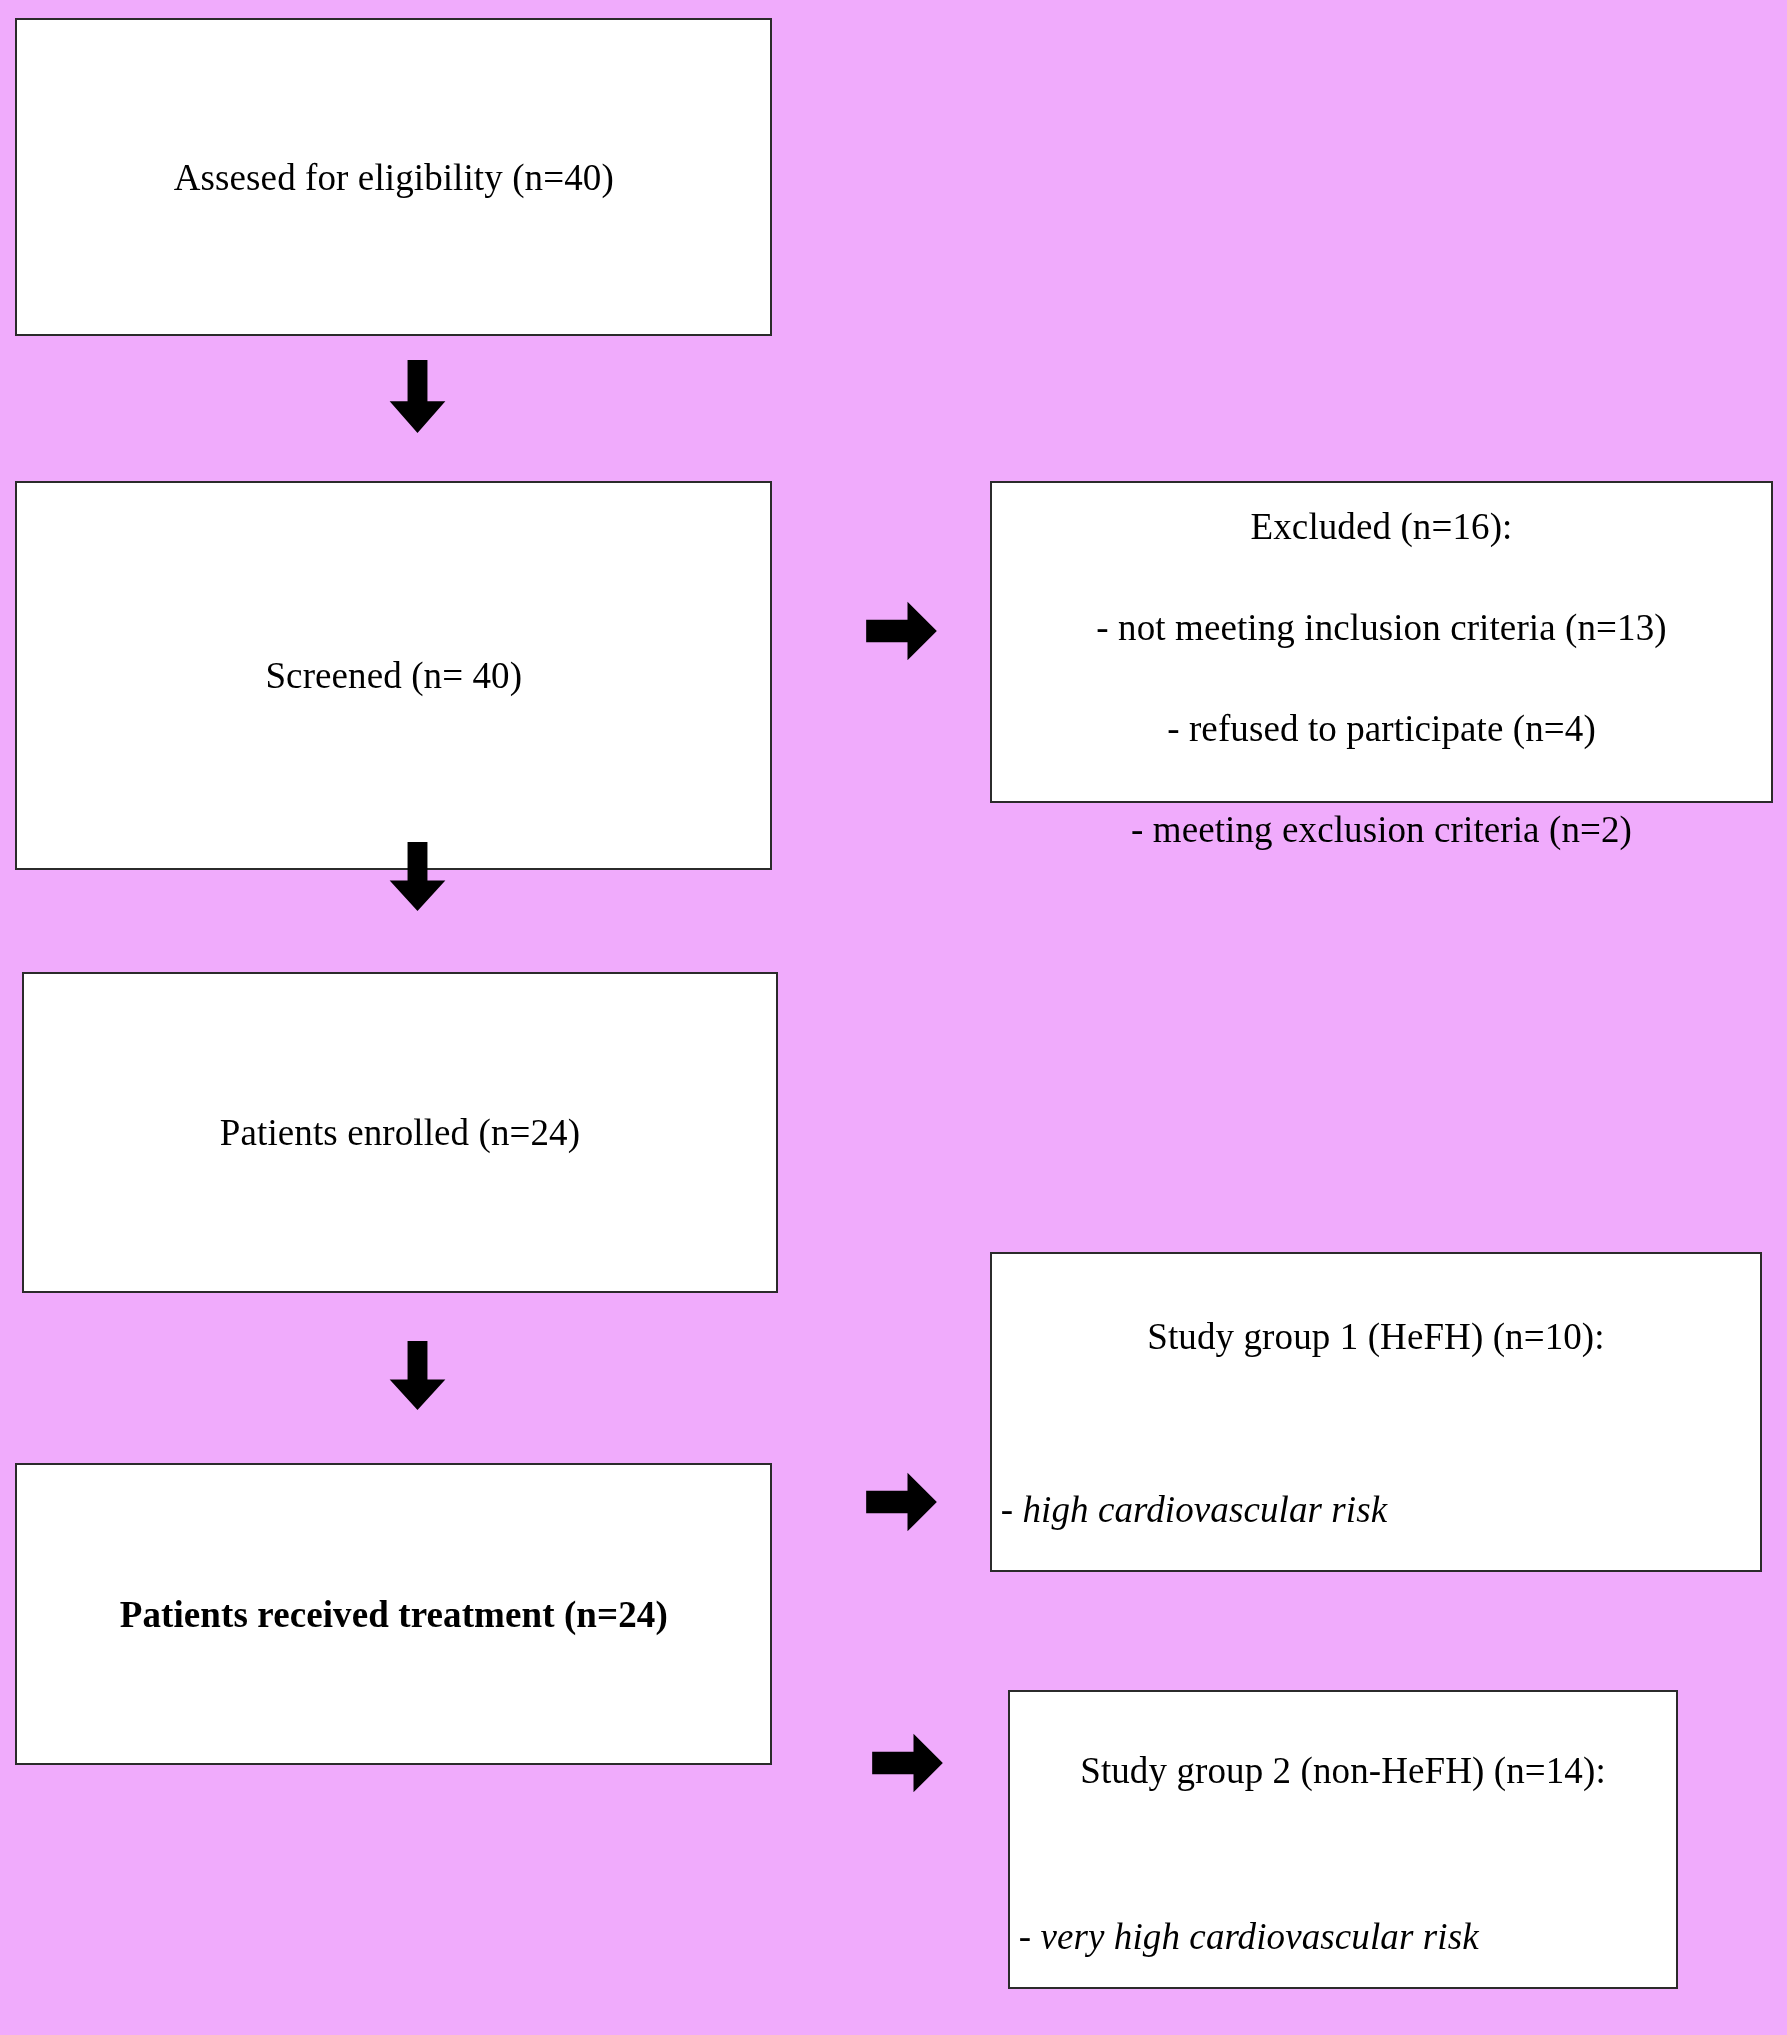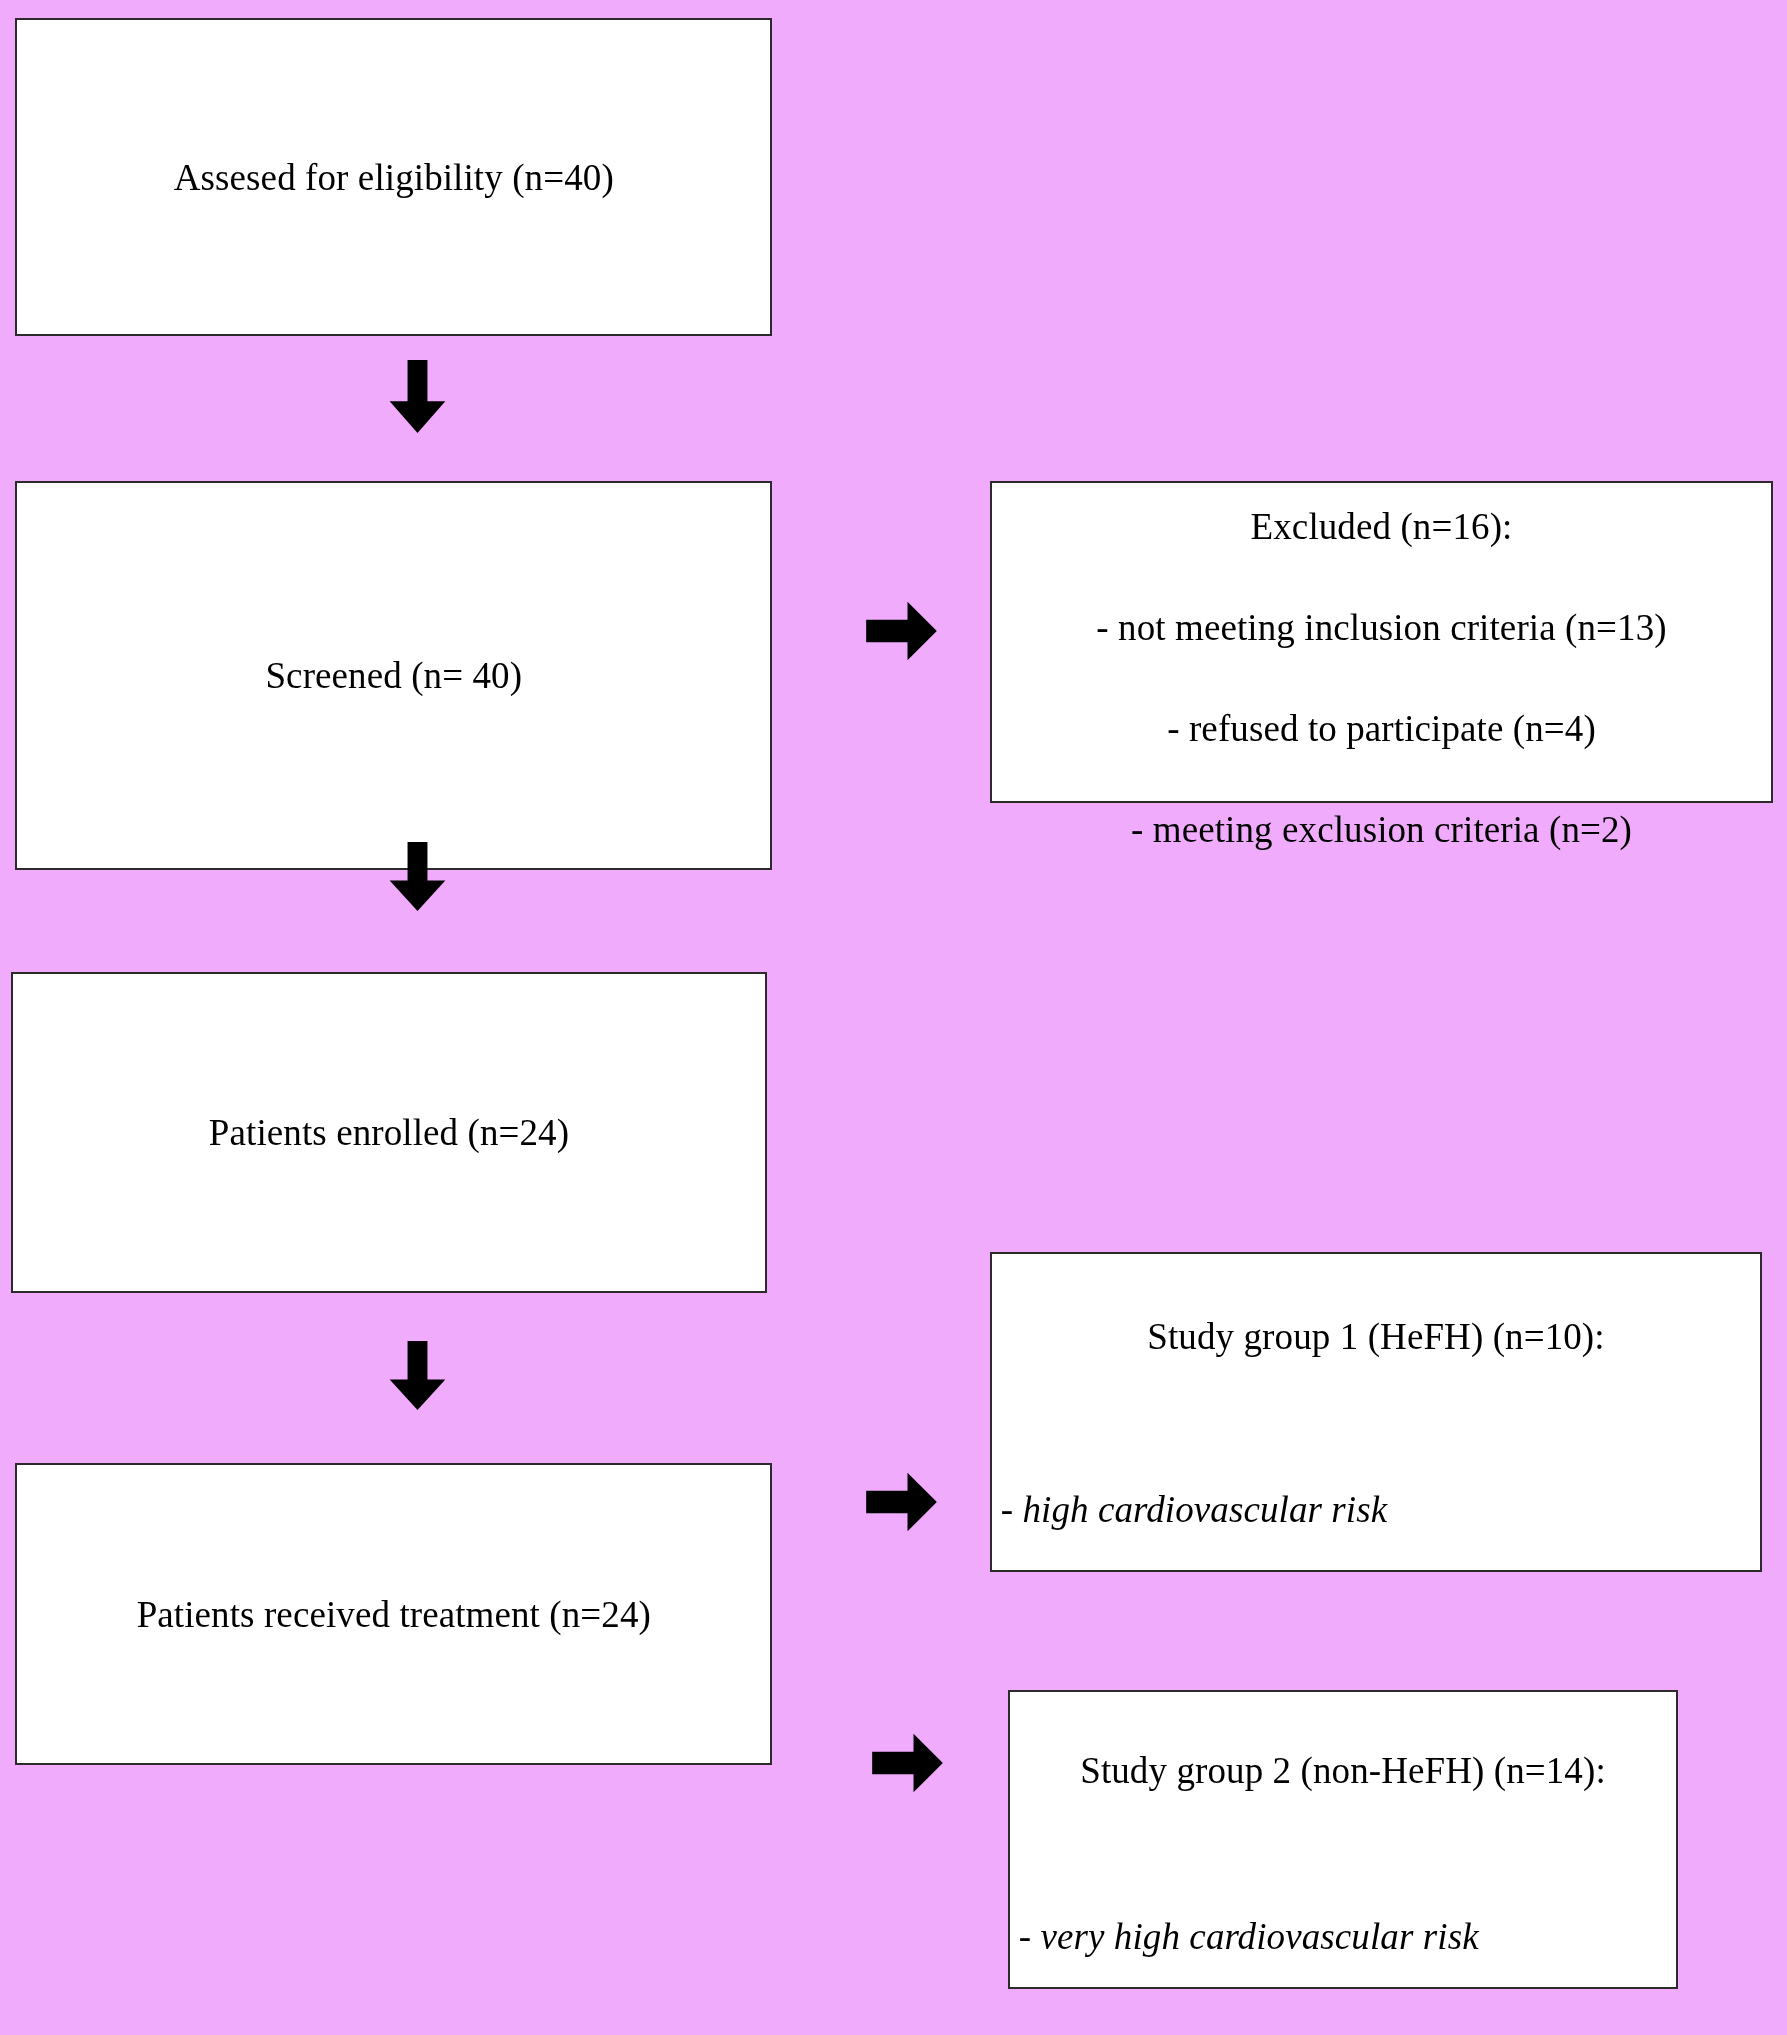--- a/index.html
+++ b/index.html
@@ -94,42 +94,42 @@
     <span class="node-text line-center">- refused to participate (n=4)</span>
     <span class="node-text line-center">- meeting exclusion criteria (n=2)</span>
   </div>
 
   <div class="arrow" style="left:387px; top:842px; width:61px; height:69px;">
     <svg width="61" height="69" viewBox="0 0 92 104" aria-hidden="true">
       <polygon points="31,0 61,0 61,58 88,58 46,104 4,58 31,58" fill="#000000"></polygon>
     </svg>
   </div>
 
-  <div class="node single" style="left:11px; top:972px; width:756px; height:321px;">
+  <div class="node single" style="left:22px; top:972px; width:756px; height:321px;">
     <span class="node-text line-center">Patients enrolled (n=24)</span>
   </div>
 
   <div class="arrow" style="left:387px; top:1341px; width:61px; height:69px;">
     <svg width="61" height="69" viewBox="0 0 92 104" aria-hidden="true">
       <polygon points="31,0 61,0 61,58 88,58 46,104 4,58 31,58" fill="#000000"></polygon>
     </svg>
   </div>
 
   <div class="node multi" style="left:990px; top:1252px; width:772px; height:320px; padding-top:64px;">
     <span class="node-text line-center" style="margin-bottom:100px;">Study group 1 (HeFH) (n=10):</span>
     <span class="node-text line-left">- high cardiovascular risk</span>
   </div>
 
   <div class="arrow" style="left:866px; top:1470px; width:71px; height:64px;">
     <svg width="71" height="64" viewBox="0 0 106 96" aria-hidden="true">
       <polygon points="0,31 62,31 62,4 106,48 62,92 62,65 0,65" fill="#000000"></polygon>
     </svg>
   </div>
 
-  <div class="node single" style="left:15.3px; top:1463px; width:757px; height:302px;">
+  <div class="node single" style="left:15.3px; top:1463px; width:757px; height:302px;font-weight:bold;">
     <span class="node-text line-center">Patients received treatment (n=24)</span>
   </div>
 
   <div class="arrow" style="left:872px; top:1731px; width:71px; height:64px;">
     <svg width="71" height="64" viewBox="0 0 106 96" aria-hidden="true">
       <polygon points="0,31 62,31 62,4 106,48 62,92 62,65 0,65" fill="#000000"></polygon>
     </svg>
   </div>
 
   <div class="node multi" style="left:1008px; top:1690px; width:670px; height:299px; padding-top:60px;">

